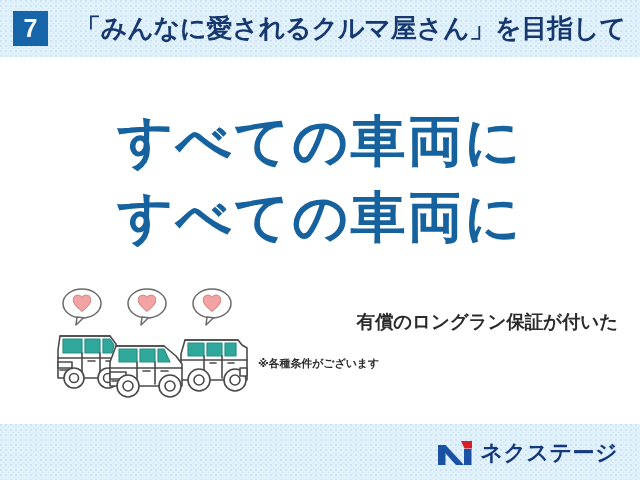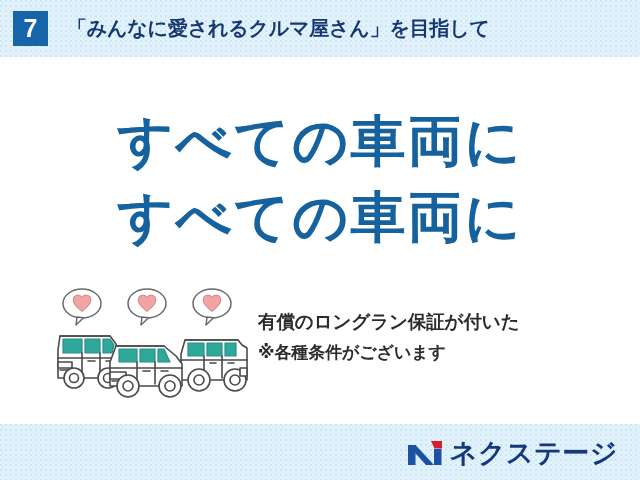--- a/index.html
+++ b/index.html
@@ -59,22 +59,22 @@
     font-size: 25px;
     font-weight: bold;
     display: flex;
     align-items: center;
     justify-content: center;
     line-height: 1;
     flex: 0 0 auto;
     letter-spacing: 0;
   }
   #header-title {
-    margin-left: 19px;
-    font-size: 20px;
+    margin-left: 27px;
+    font-size: 26px;
     font-weight: bold;
     color: #16386f;
     white-space: nowrap;
     letter-spacing: -0.2px;
   }
 
   
   #headline {
     position: absolute;
     top: 104px;
@@ -121,44 +121,46 @@
     width: 360px;
     color: #2b2b2b;
     font-size: 18.5px;
     line-height: 1.72;
     font-weight: bold;
     letter-spacing: -0.1px;
   }
   #description .desc-line {
     display: block;
     white-space: nowrap;
+    text-align: right;
   }
   #description .desc-note {
     display: block;
     white-space: nowrap;
-    font-size: 17px;
+    font-size: 11px;
+    margin-top: 16px;
   }
 
   
   #logo {
     position: absolute;
     right: 22px;
     top: 438px;
     height: 30px;
     display: flex;
     align-items: center;
   }
   #logo-mark {
     width: 36px;
     height: 26px;
     flex: 0 0 auto;
   }
   #logo-text {
     margin-left: 7px;
-    font-size: 27px;
+    font-size: 22px;
     font-weight: bold;
     color: #14387a;
     letter-spacing: 0.5px;
     white-space: nowrap;
   }
 </style>
 </head>
 <body>
 
 <div id="banner">

